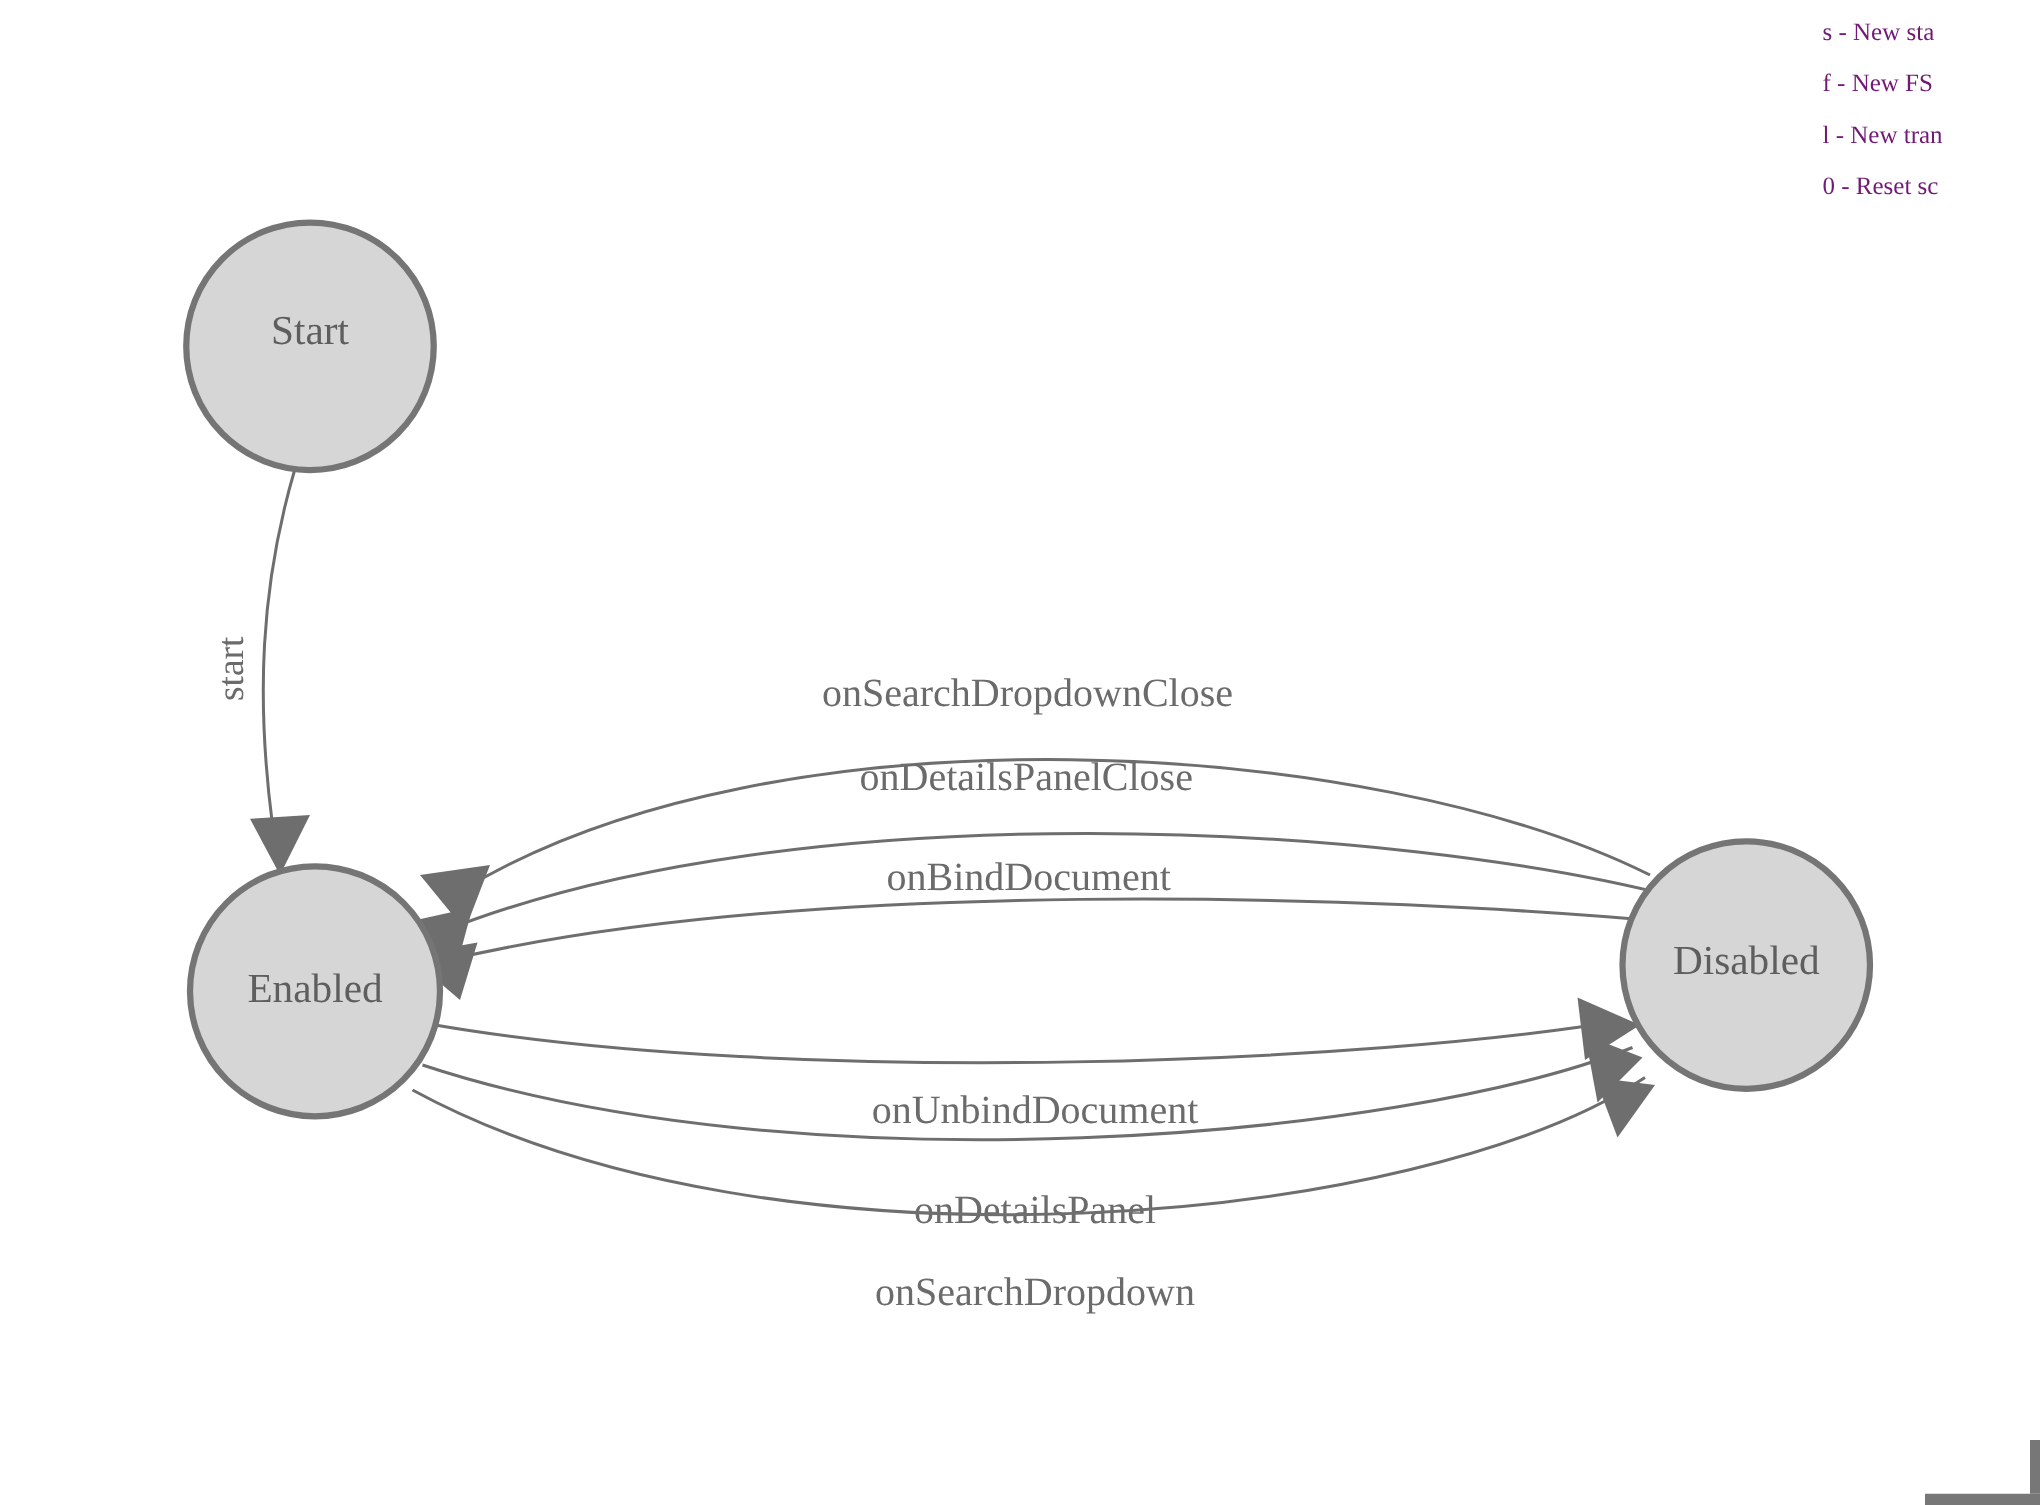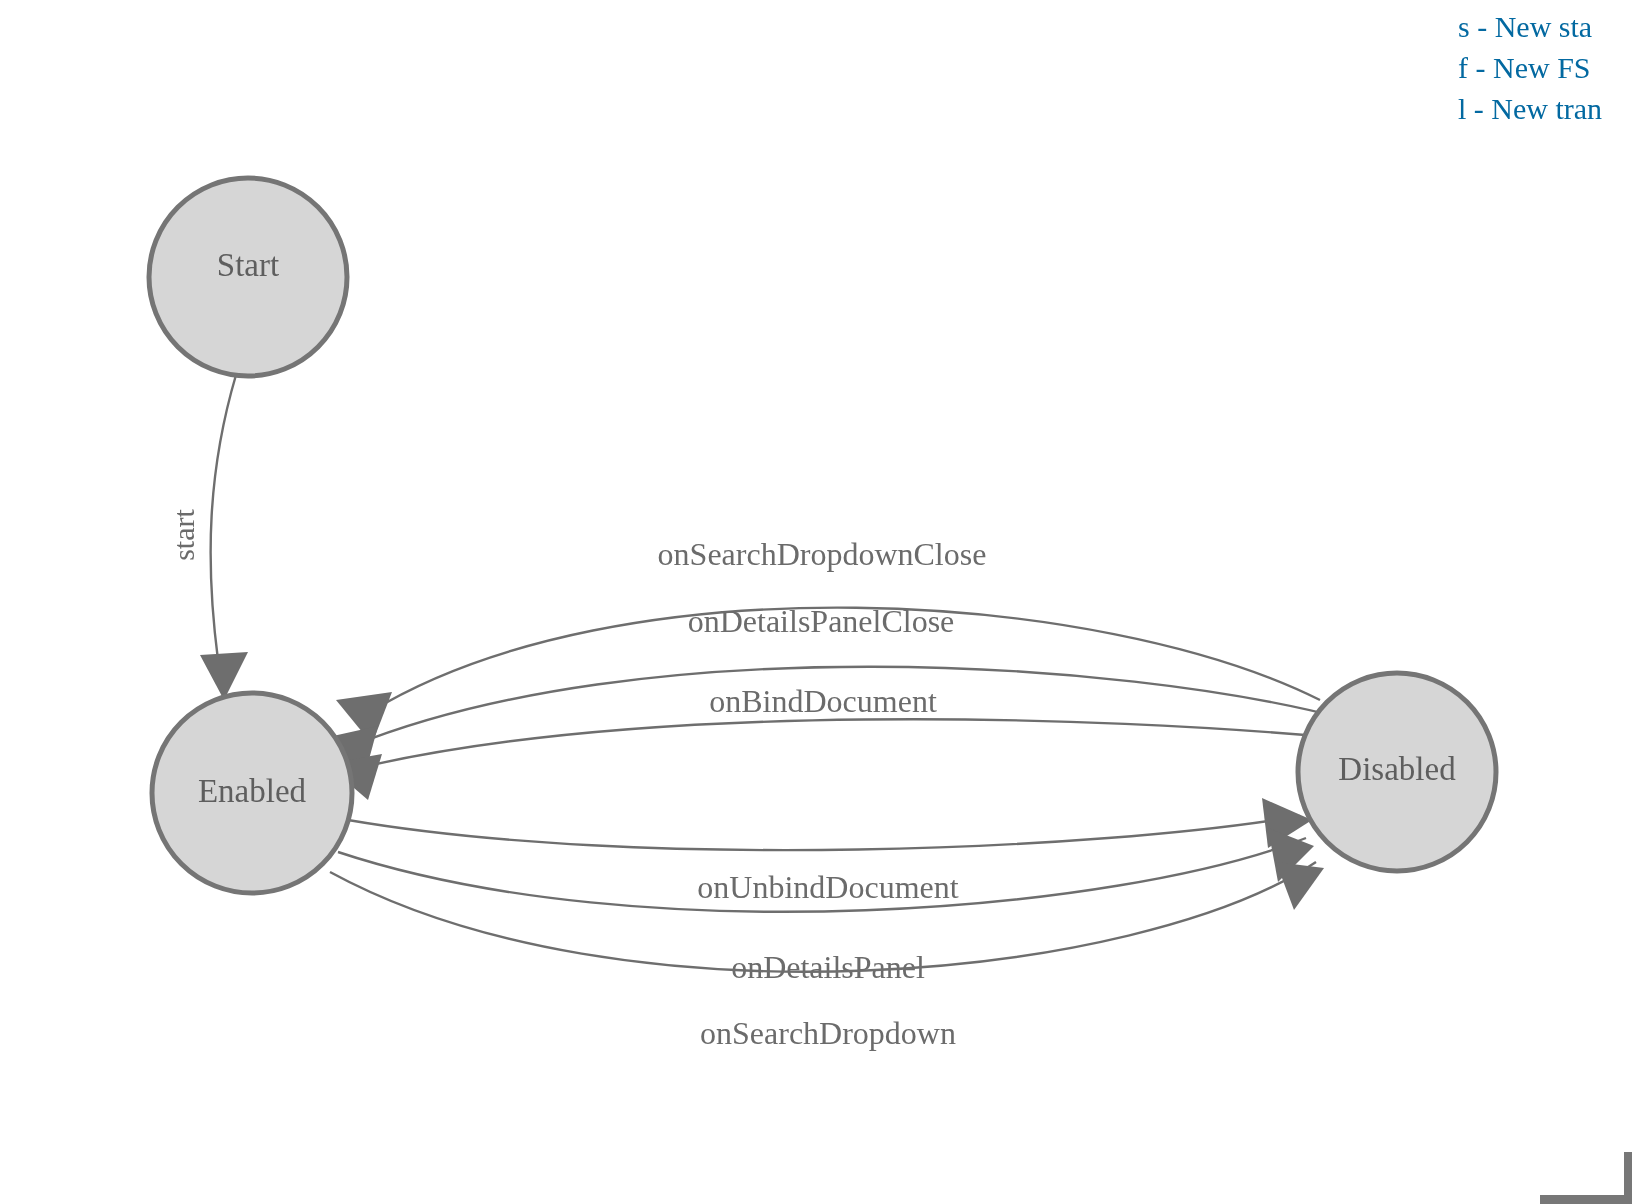--- a/index.html
+++ b/index.html
@@ -60,23 +60,23 @@
     position: absolute;
     right: 0;
     top: 0;
     padding: 6px 0 0 0;
     width: 204px;
     overflow: hidden;
     white-space: nowrap;
   }
   .help-line {
     font-family: "Liberation Serif", "DejaVu Serif", serif;
-    font-size: 30px;
+    font-size: 20px;
     line-height: 41px;
-    color: #0369a1;
+    color: #701a75;
     white-space: nowrap;
     padding-left: 30px;
   }
   #h-scrollbar {
     position: absolute;
     left: 1540px;
     bottom: 0px;
     width: 92px;
     height: 9px;
     background: #777777;
@@ -153,18 +153,19 @@
       <circle class="node-circle" cx="1397" cy="772" r="99"></circle>
       <text class="node-label" x="1397" y="772">Disabled</text>
     </g>
 
   </svg>
 
   <div id="help-overlay">
     <div class="help-line">s - New sta</div>
     <div class="help-line">f - New FS</div>
     <div class="help-line">l - New tran</div>
+    <div class="help-line">0 - Reset sc</div>
   </div>
 
   <div id="h-scrollbar"></div>
   <div id="v-scrollbar"></div>
 
 </div>
 
 </body></html>

